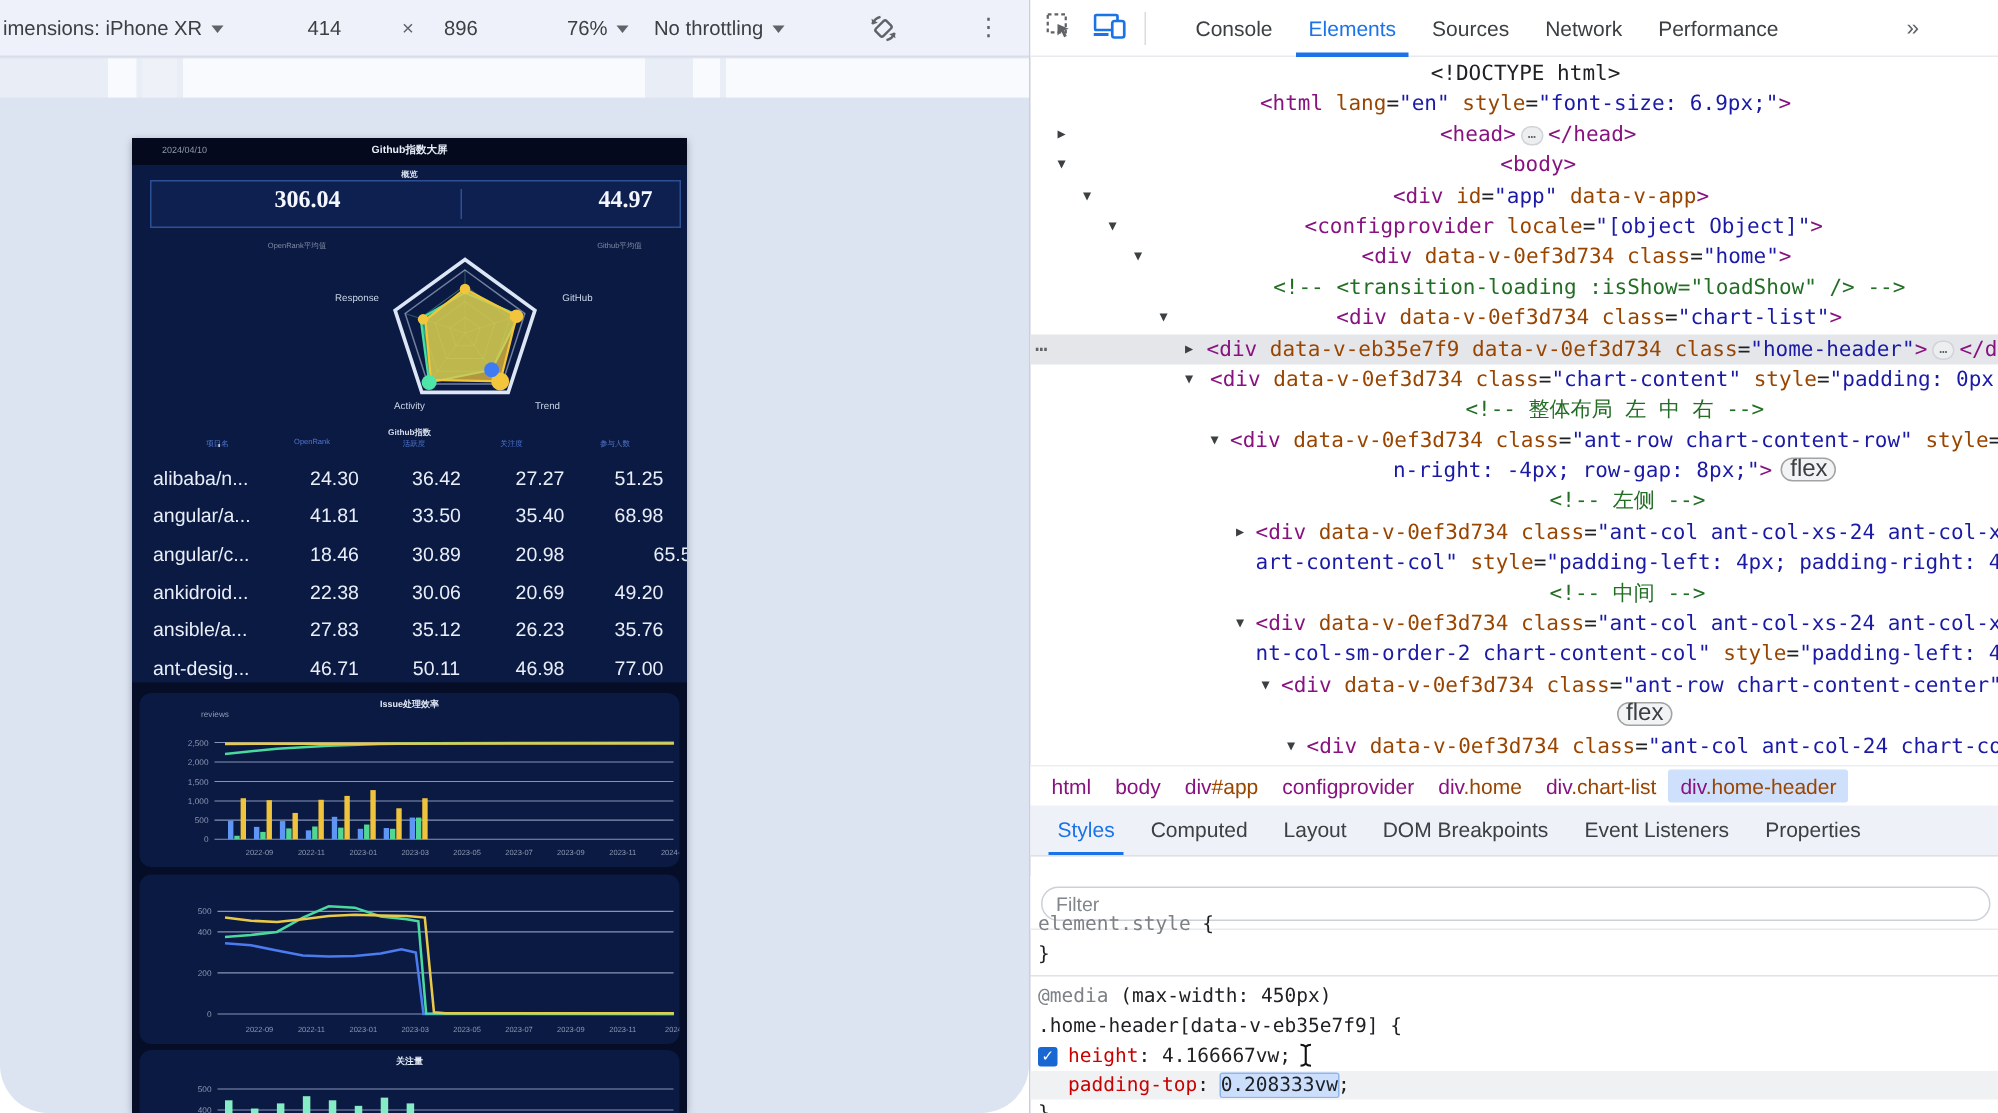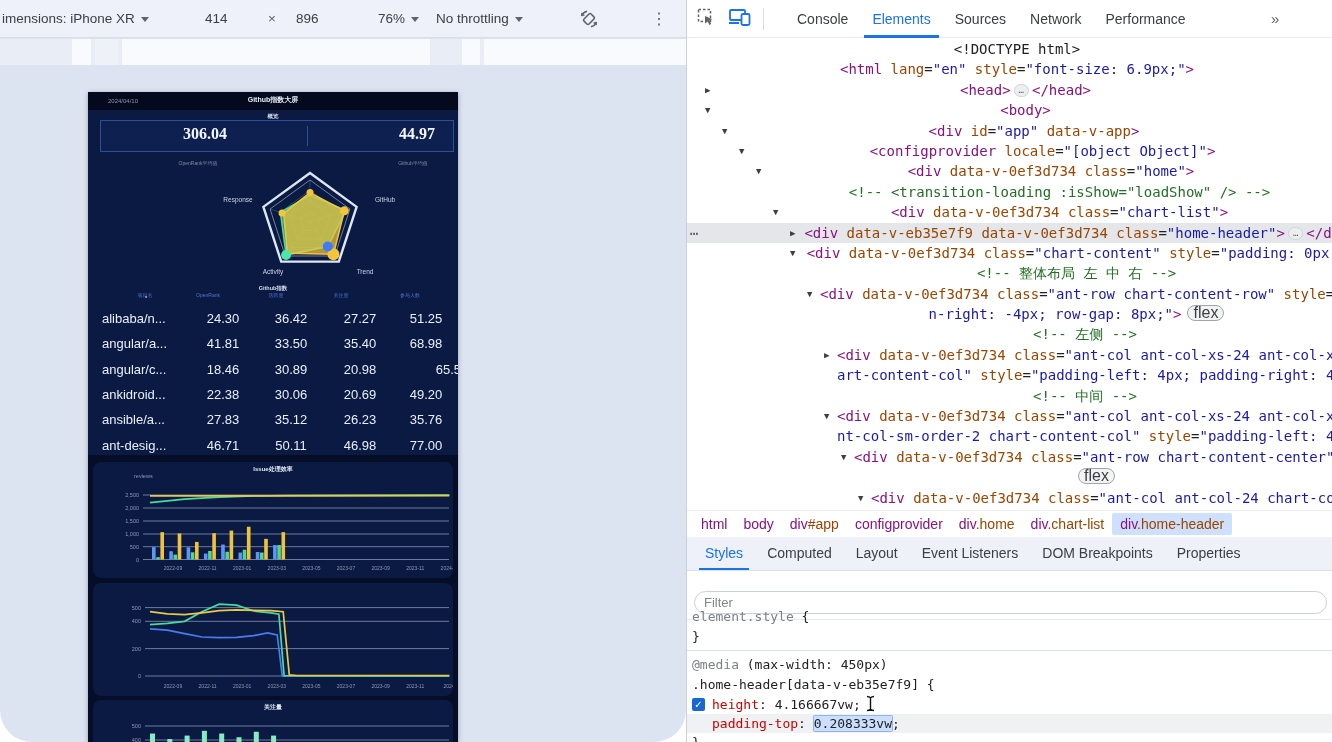--- a/index.html
+++ b/index.html
@@ -359,22 +359,22 @@
         <span class="crumb"><span class="cr-t">div</span><span class="cr-s">#app</span></span>
         <span class="crumb"><span class="cr-t">configprovider</span></span>
         <span class="crumb"><span class="cr-t">div</span><span class="cr-s">.home</span></span>
         <span class="crumb"><span class="cr-t">div</span><span class="cr-s">.chart-list</span></span>
         <span class="crumb active"><span class="cr-t">div</span><span class="cr-s">.home-header</span></span>
       </div>
     <div class="styles-tabs" id="stylesTabs">
         <span class="s-tab active">Styles</span>
         <span class="s-tab">Computed</span>
         <span class="s-tab">Layout</span>
+        <span class="s-tab">DOM Breakpoints</span>
         <span class="s-tab">Event Listeners</span>
-        <span class="s-tab">DOM Breakpoints</span>
         <span class="s-tab">Properties</span>
       </div>
     <div class="filter-row">
       <input placeholder="Filter" style="">
     </div>
     <div class="style-body">
       <div class="srow"><span class="gray">element.style</span><span> {</span></div>
       <div class="srow">}</div>
       <div class="sec-sep"></div>
       <div class="srow"><span class="gray">@media</span><span> (max-width: 450px)</span></div>

